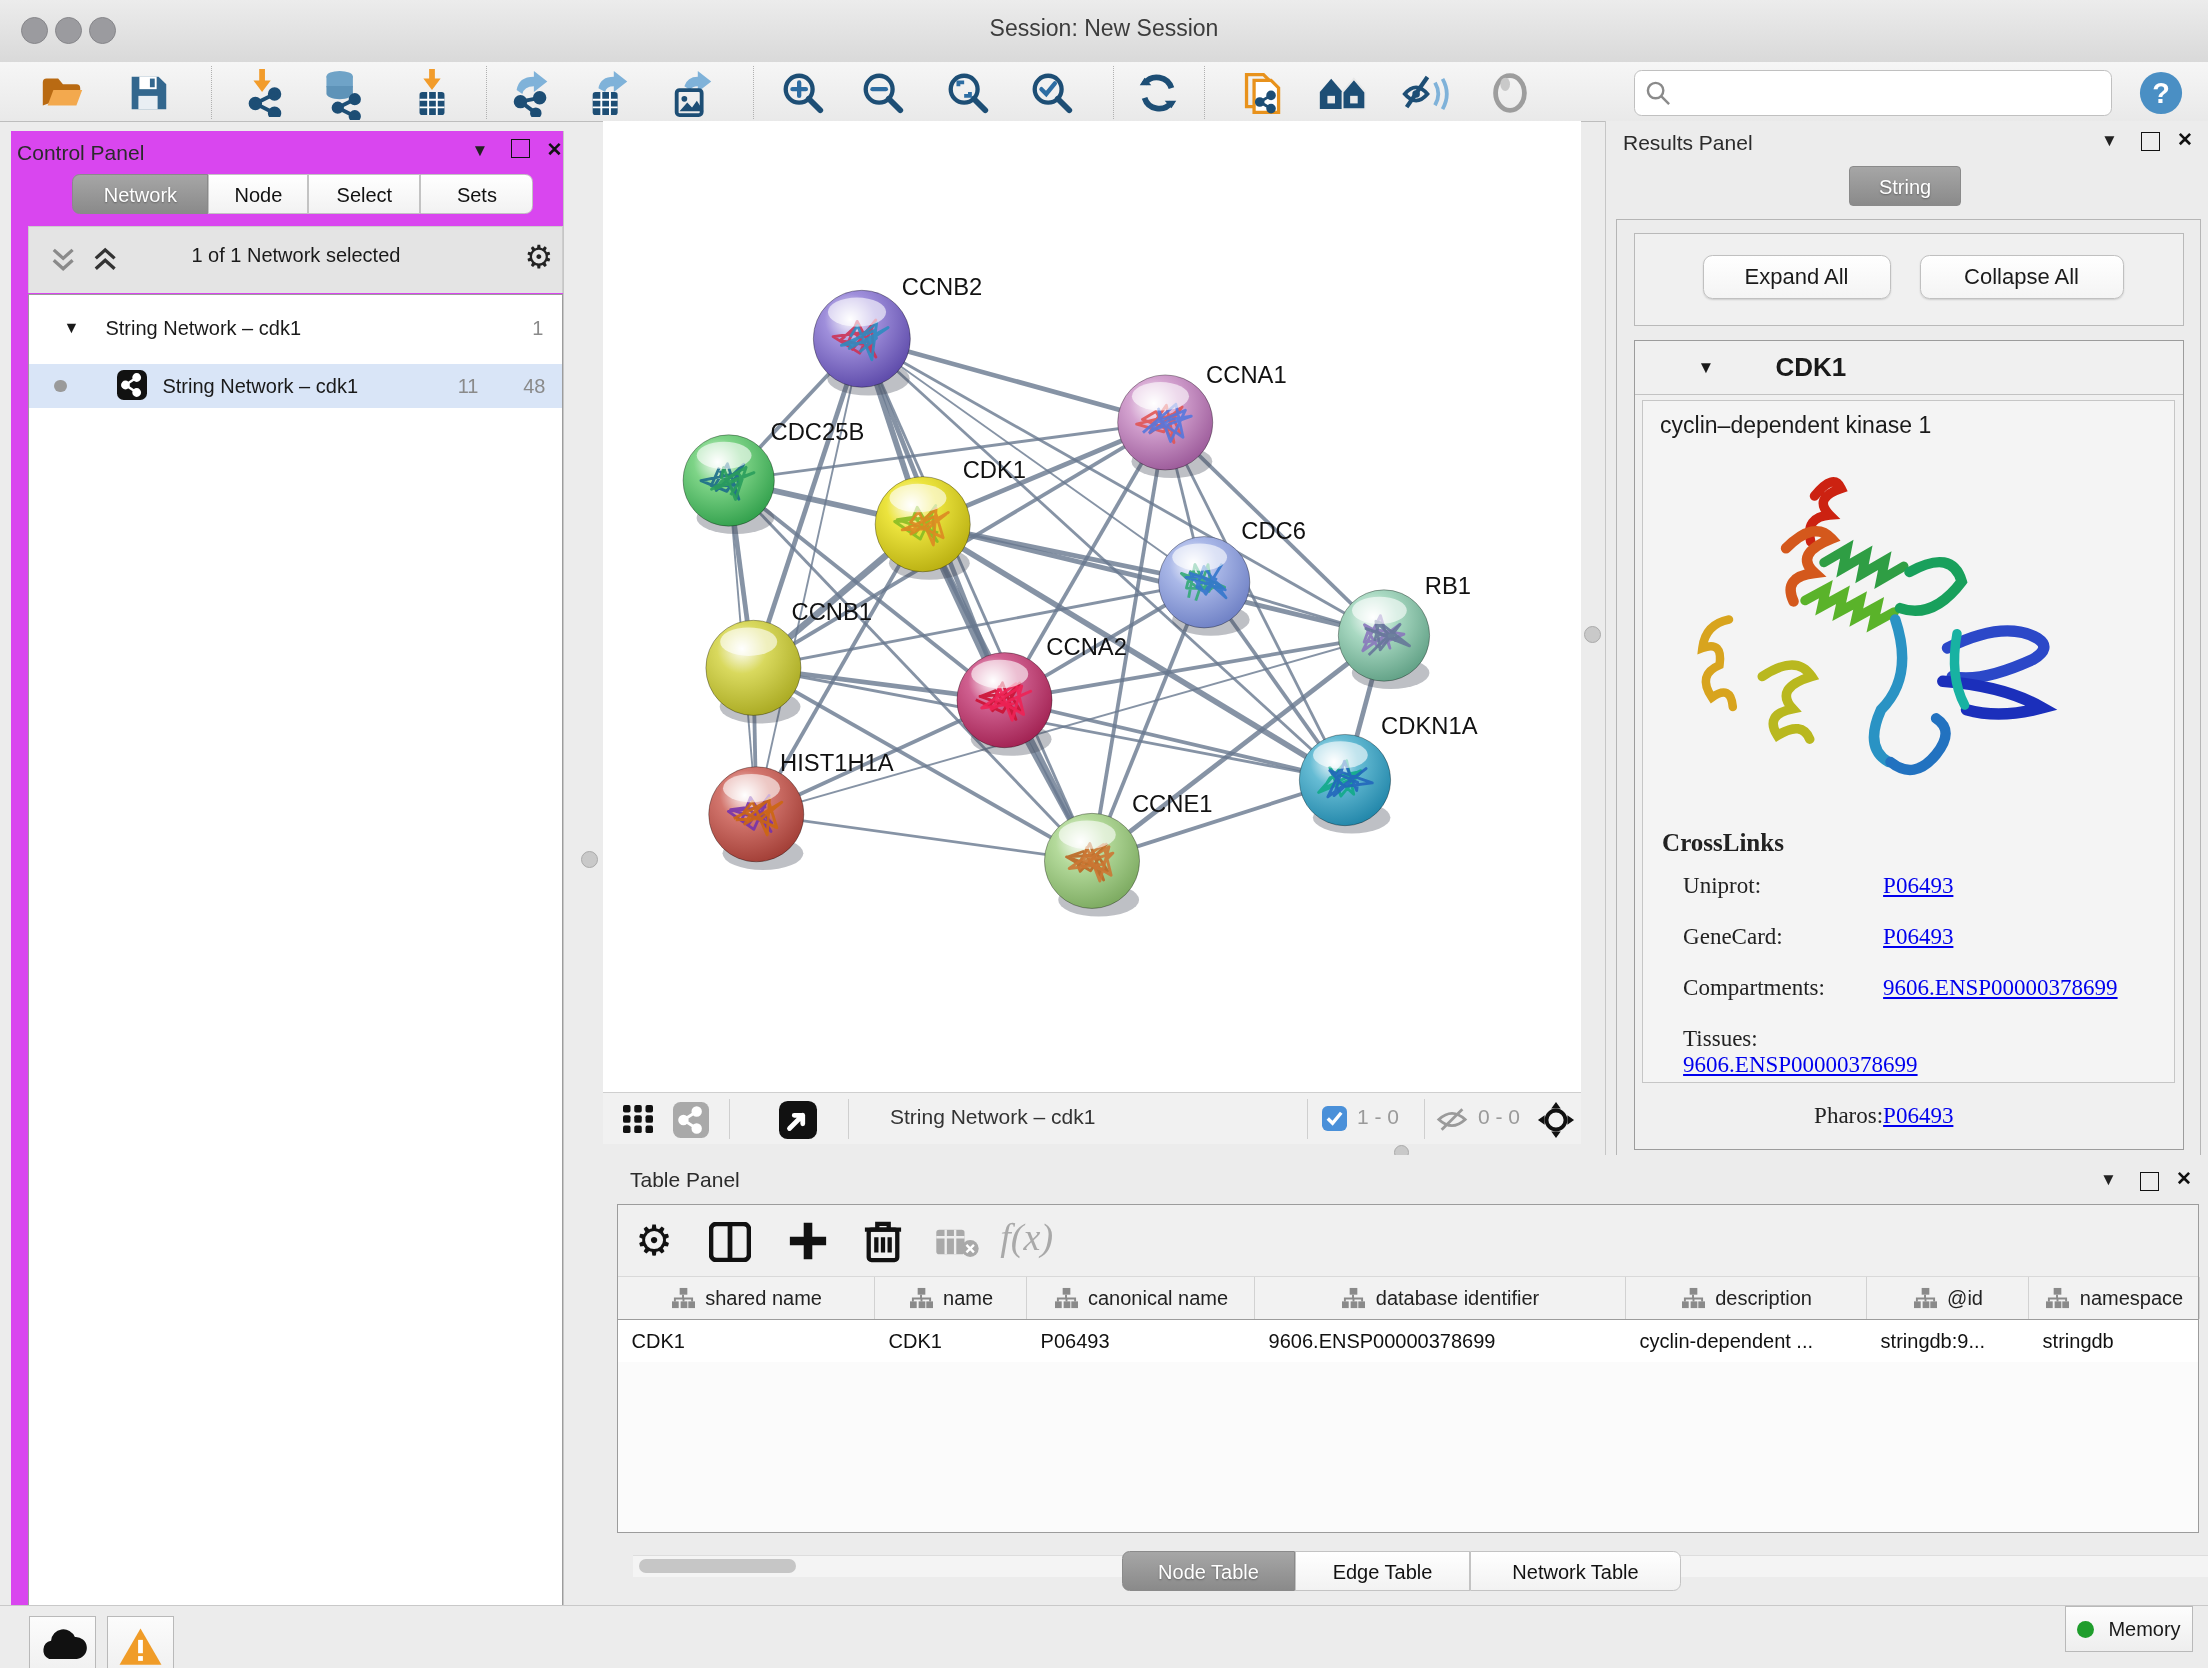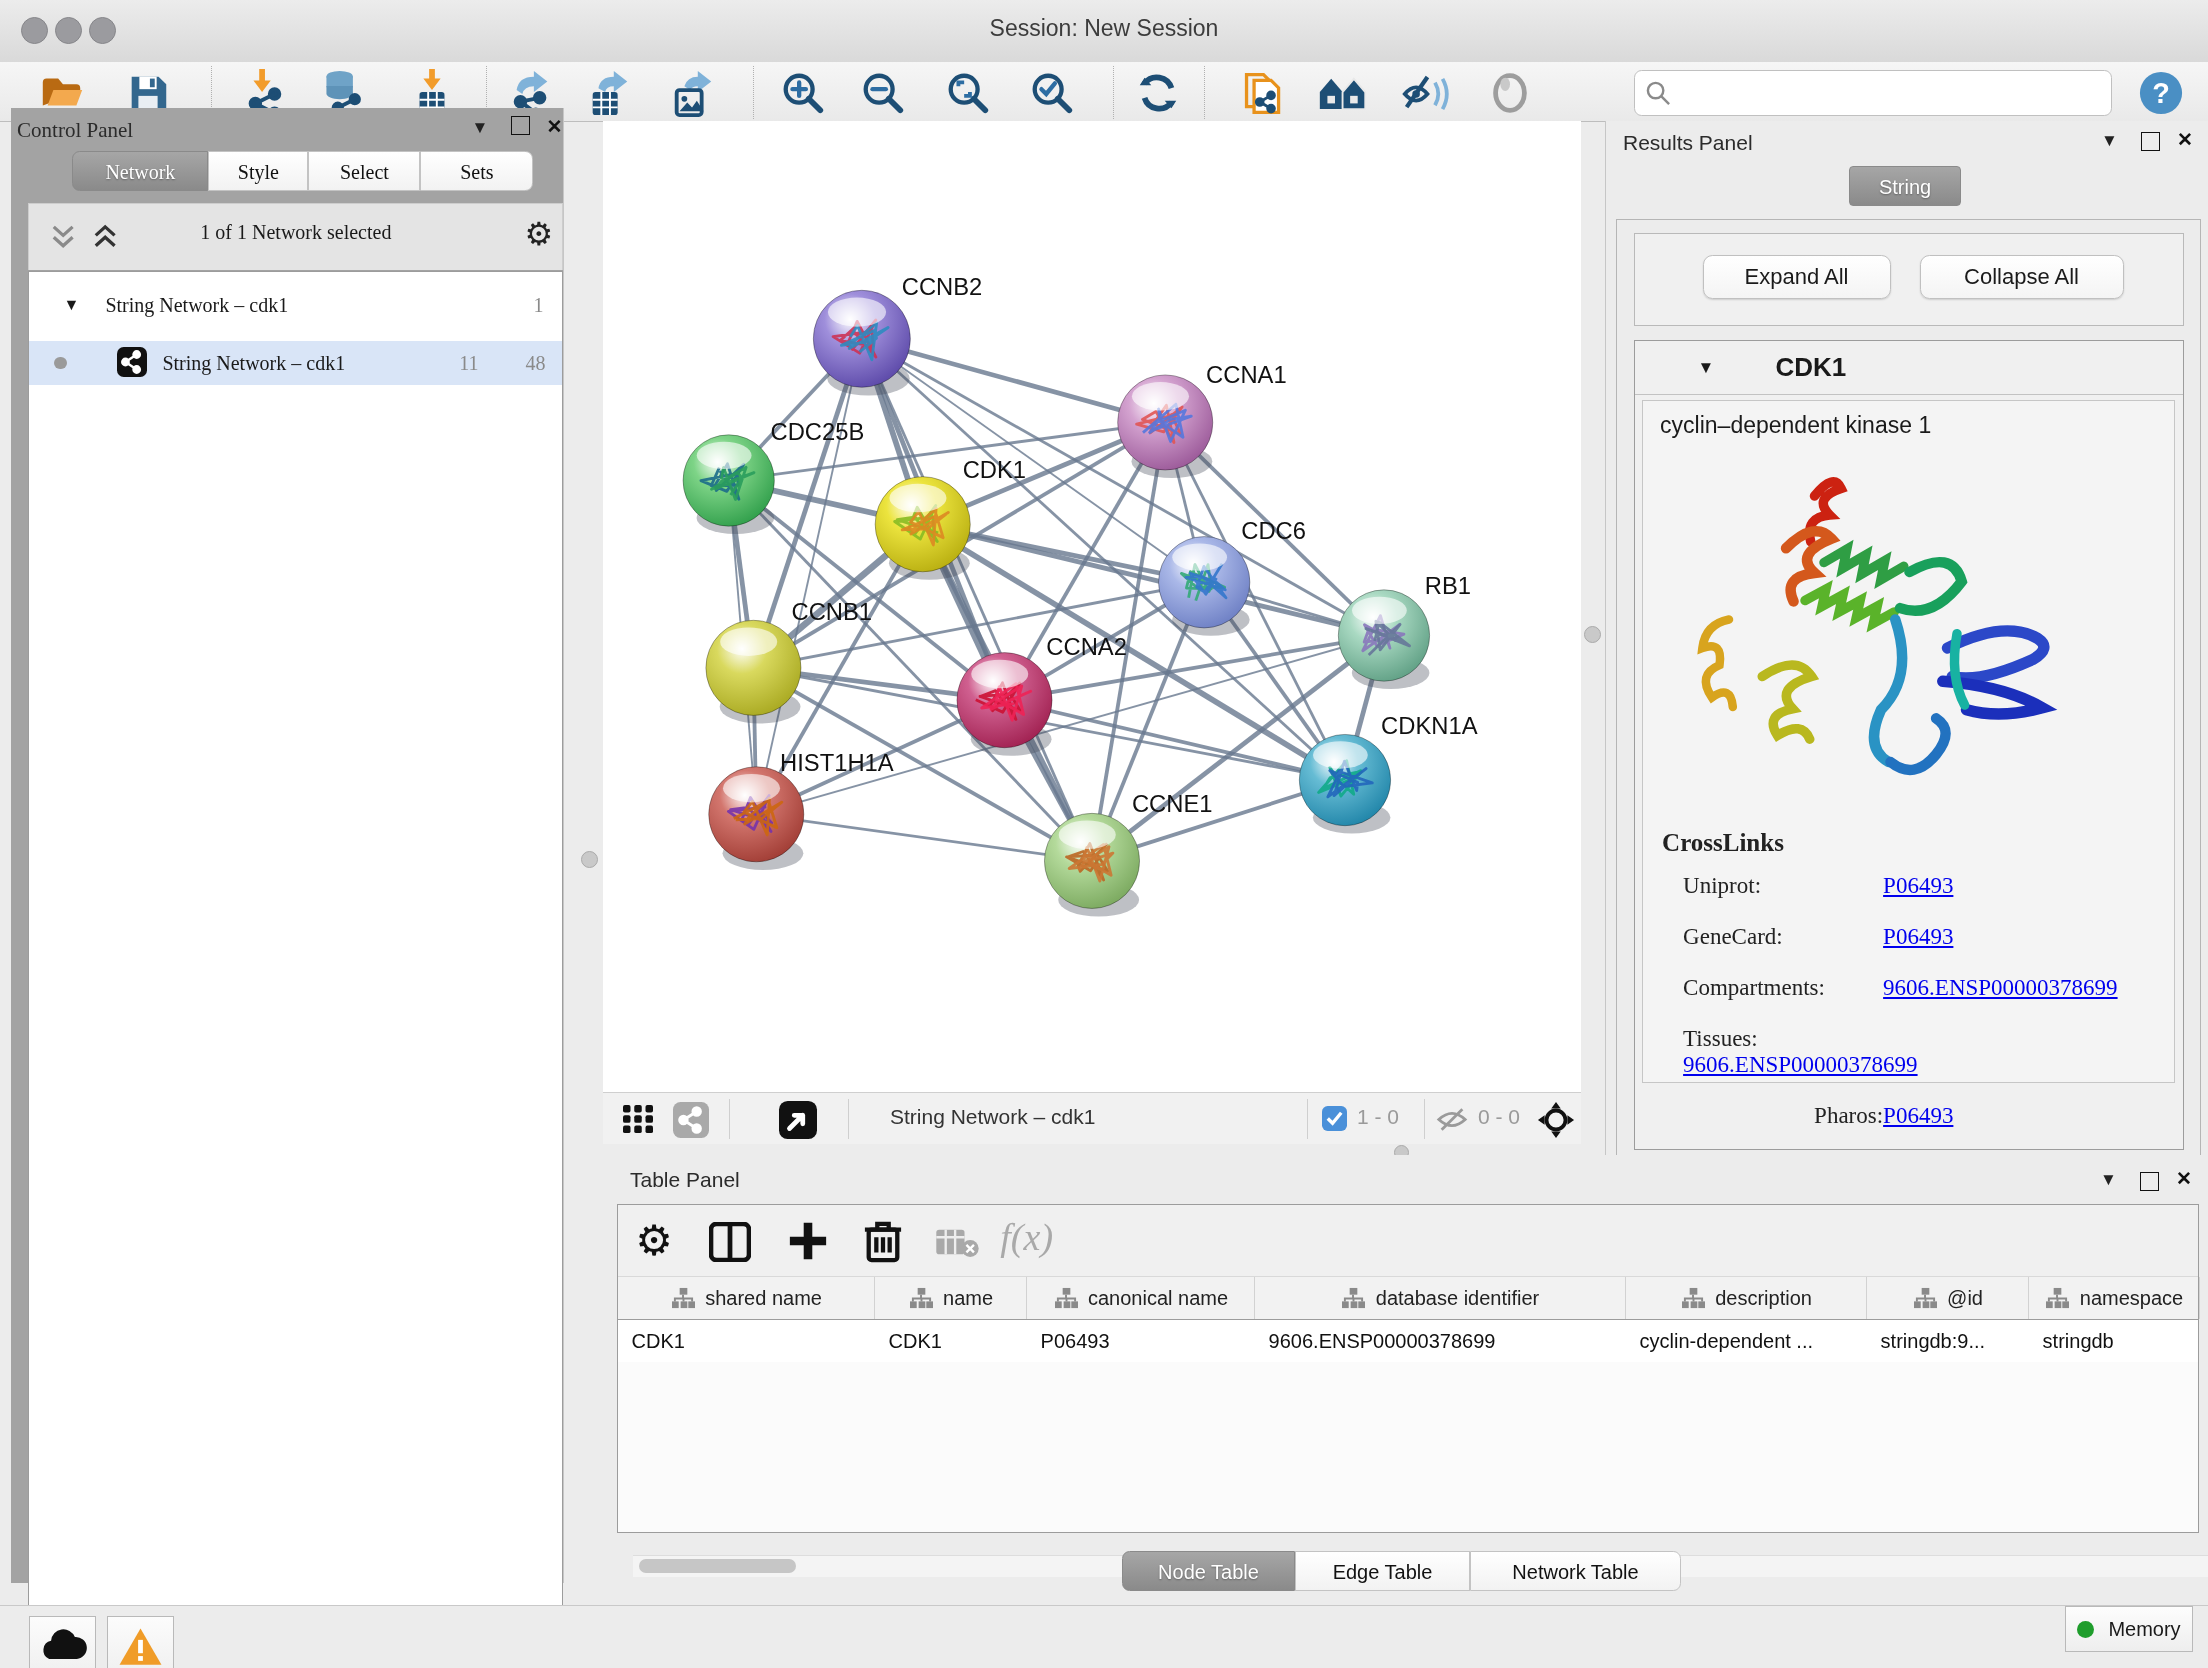--- a/index.html
+++ b/index.html
@@ -17,21 +17,21 @@
   .searchbox svg{position:absolute;left:9.5px;top:9.5px;}
   
   .ph-title{font-size:21px;color:#2b2b2b;}
   .caret{font-size:17px;color:#222;}
   .winbtn{font-size:19px;color:#111;font-weight:bold;}
   .tab{height:40px;line-height:40px;text-align:center;font-size:20px;background:linear-gradient(#ffffff,#f2f2f2);border:1px solid #c3c3c3;color:#111;box-sizing:border-box;}
   .tab.sel{background:linear-gradient(#a6a6a6,#8a8a8a);color:#fff;border-color:#8a8a8a;text-shadow:0 1px 1.9px rgba(0,0,0,.35);}
   .tab.first{border-radius:7.6px 0 0 7.6px;}
   .tab.last{border-radius:0 7.6px 7.6px 0;}
   
-  .ctrl{left:11.4px;top:108px;width:552px;height:1475px;background:#a3a3a3;border-right:1px solid #c6c6c6;font-family:Liberation Serif, serif;}
+  .ctrl{left:11.4px;top:131px;width:552px;height:1475px;background:#d946ef;border-right:1px solid #c6c6c6;}
   .treebox{left:17px;top:163px;width:535px;height:1407px;background:#fff;border:1px solid #9c9c9c;box-sizing:border-box;}
   .treerow{height:44px;line-height:44px;font-size:20px;position:relative;}
   .treerow .cnt{position:absolute;color:#8a8a8a;}
   .selrow{background:#d9e5f7;}
   .sharechip{width:30px;height:30px;border-radius:6.7px;background:#111;display:inline-block;}
   
   .netpanel{left:603px;top:121px;width:978px;height:1023px;background:#fff;}
   .nettb{left:0px;top:971px;width:978px;height:52px;background:#f1f1f1;border-top:1px solid #cfcfcf;box-sizing:border-box;}
   .nettb .sep{position:absolute;top:5.7px;height:40px;width:0;border-left:1px solid #cfcfcf;}
   .nettb .txt{font-size:21px;color:#333;}
@@ -244,21 +244,21 @@
   </div>
 </div>
 
 <div class="abs ctrl">
   <div class="abs ph-title" style="left:5.7px;top:9.5px">Control Panel</div>
   <div class="abs caret" style="left:460px;top:9.5px">▼</div>
   <div class="abs winbtn" style="left:500px;top:7.6px;font-weight:normal;border:1.9px solid #111;width:17px;height:17px"></div>
   <div class="abs winbtn" style="left:535px;top:6.7px">✕</div>
 
   <div class="abs tab sel first" style="left:61px;top:43px;width:136px">Network</div>
-  <div class="abs tab" style="left:197px;top:43px;width:100px">Style</div>
+  <div class="abs tab" style="left:197px;top:43px;width:100px">Node</div>
   <div class="abs tab" style="left:297px;top:43px;width:112px">Select</div>
   <div class="abs tab last" style="left:409px;top:43px;width:113px">Sets</div>
 
   <div class="abs" style="left:17px;top:95px;width:535px;height:67px;background:#e4e4e4;border:1px solid #cdcdcd;border-bottom:none;box-sizing:border-box">
     <svg class="abs" style="left:21px;top:19px" width="32" height="28.5" viewBox="0 0 34 30">
       <path d="M4 4 l10 9 10-9 M4 15 l10 9 10-9" fill="none" stroke="#8a8a8a" stroke-width="3.5"></path>
     </svg>
     <svg class="abs" style="left:63px;top:19px" width="32" height="28.5" viewBox="0 0 34 30">
       <path d="M4 13 l10-9 10 9 M4 24 l10-9 10 9" fill="none" stroke="#333" stroke-width="3.5"></path>
     </svg>

